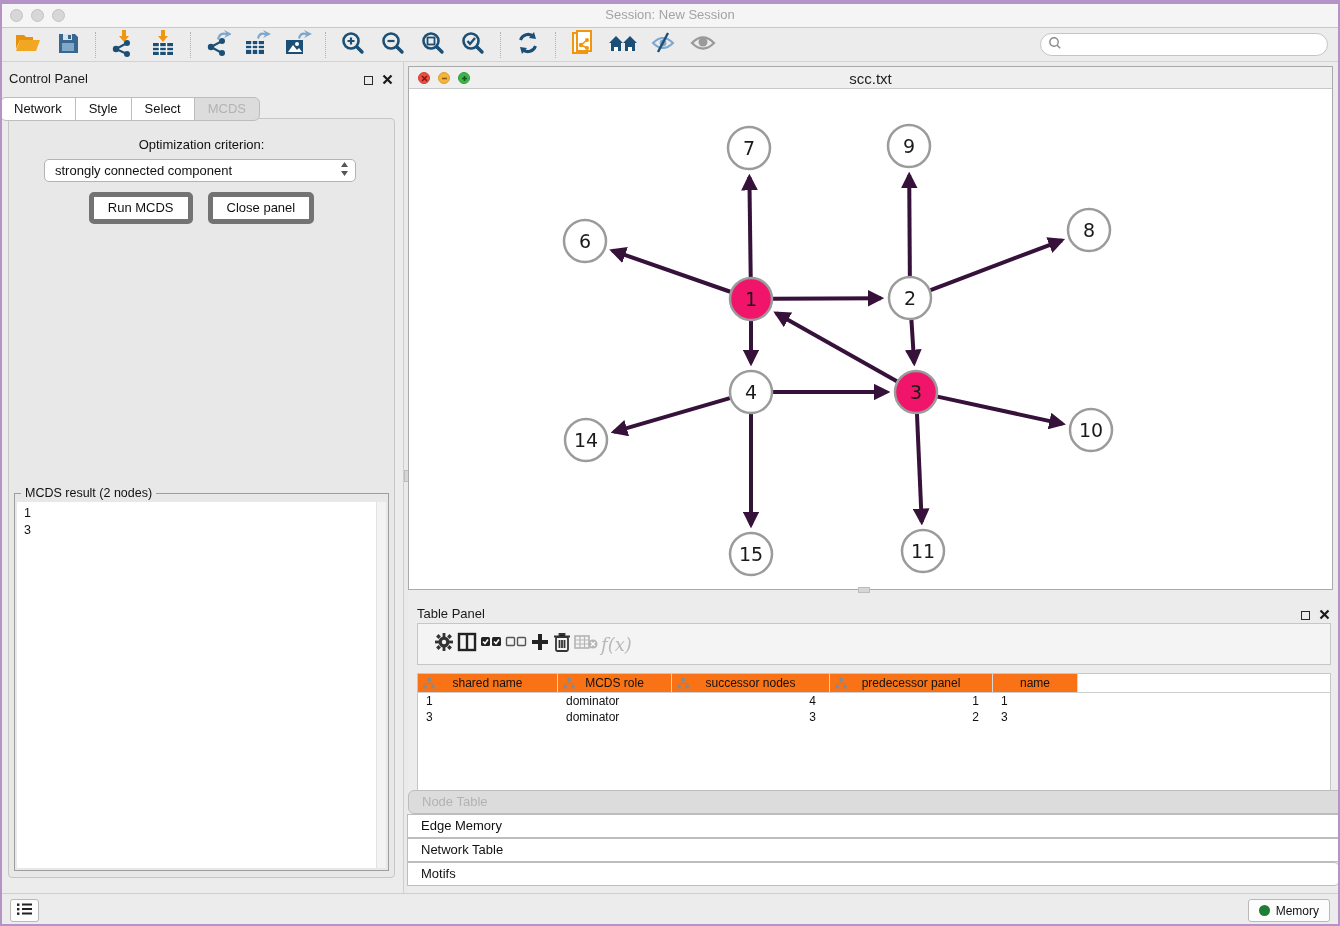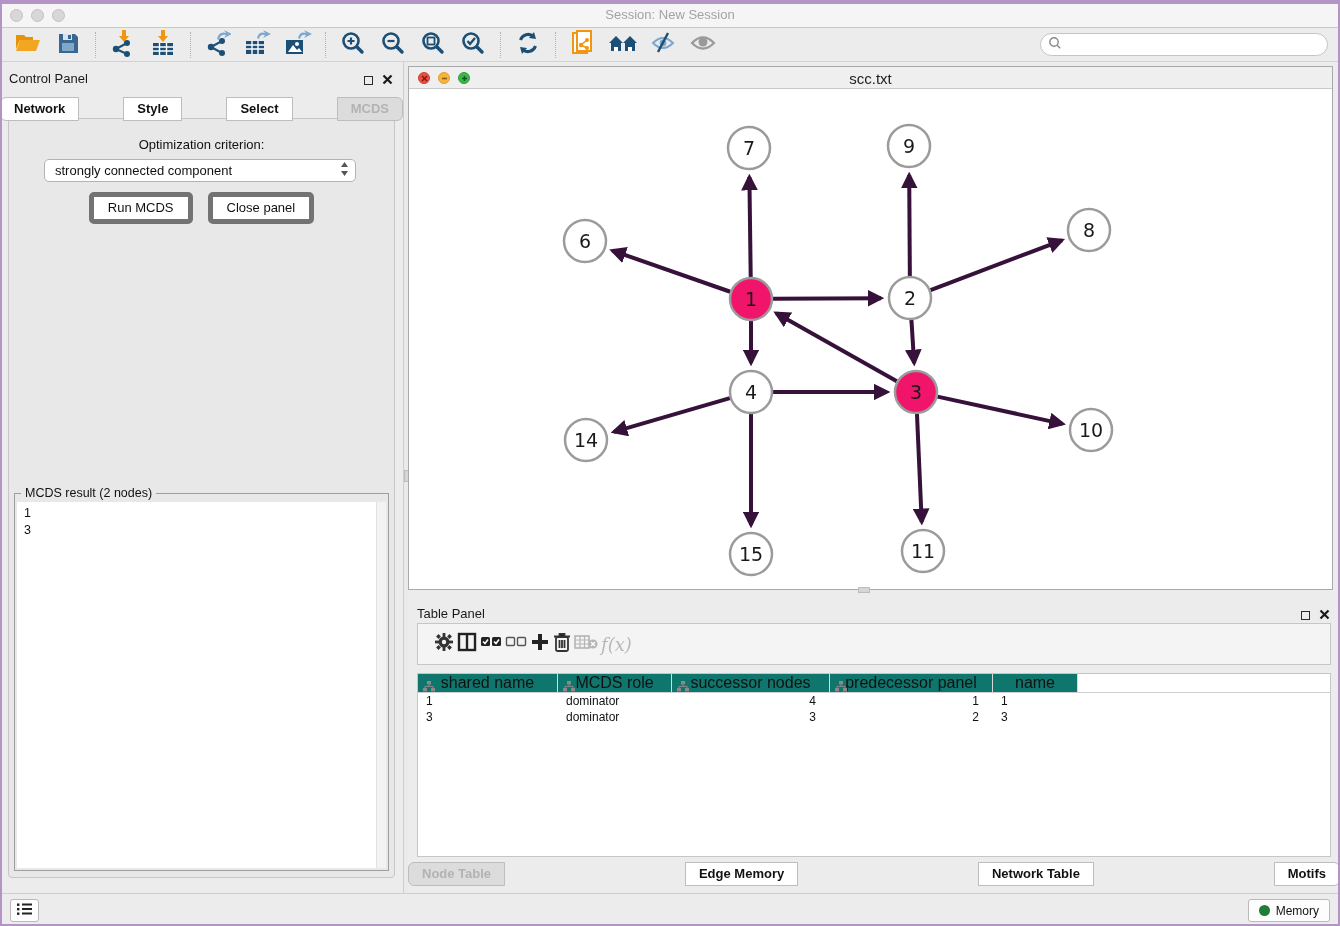--- a/index.html
+++ b/index.html
@@ -20,21 +20,21 @@
   .tb-sep { width:1px; height:26px; border-left:1px dotted #b2b2b2; margin:0 7px; flex:0 0 auto; }
   .searchbox { position:absolute; right:12px; top:5px; width:288px; height:23px; background:#fff; border:1px solid #c4c4c4; border-radius:12px; display:flex; align-items:center; padding-left:7px; }
   .searchbox input { border:none; outline:none; flex:1; font-size:12px; background:transparent; margin-left:5px; }
 
   
   .control-panel { position:absolute; left:0; top:62px; width:403px; bottom:33px; background:#ececec; }
   .panel-head { position:relative; height:30px; }
   .panel-title { position:absolute; left:9px; top:9px; font-size:13px; color:#1a1a1a; }
   .panel-icons { position:absolute; right:10px; top:9px; display:flex; gap:9px; align-items:center; }
   .float-box { width:9px; height:9px; border:1.5px solid #2b2b2b; display:inline-block; }
-  .tabs-row { position:absolute; left:0; right:0; display:flex; justify-content:space-between; z-index:3;font-weight:bold; }
+  .tabs-row { position:absolute; left:0; right:0; display:flex; justify-content:flex-start; z-index:3; }
   .cp-tabs { top:35px; }
   .tab { background:#fff; border:1px solid #bdbdbd; margin-left:-1px; padding:3px 13px 4px; font-size:13px; color:#111; white-space:nowrap; }
   .tab:first-child { border-radius:6px 0 0 6px; margin-left:0; }
   .tab:last-child { border-radius:0 6px 6px 0; }
   .tab.sel { background:#dcdcdc; color:#b3b3b3; }
   .cp-content { position:absolute; left:8px; right:8px; top:56px; bottom:15px; background:#e8e8e8; border:1px solid #c6c6c6; border-radius:4px; }
   .opt-label { position:absolute; top:18px; left:0; right:0; text-align:center; font-size:13px; color:#111; }
   .dropdown { position:absolute; left:35px; right:38px; top:40px; height:23px; background:#fff; border:1px solid #b3b3b3; border-radius:5px; display:flex; align-items:center; padding:0 6px 0 10px; font-size:13px; color:#111; }
   .dropdown .dd-val { flex:1; }
   .btn-row { position:absolute; top:73px; left:0; right:0; display:flex; justify-content:center; gap:15px; }
@@ -59,25 +59,25 @@
   .mac-green { background:#3cb649; border:1px solid #30a03c; }
   .net-title { position:absolute; left:0; right:0; top:3px; text-align:center; font-size:15px; color:#222; }
   .net-canvas { position:absolute; left:0; right:0; top:23px; bottom:0; background:#fff; }
 
   
   .table-panel { position:absolute; left:408px; top:597px; right:0; bottom:33px; background:#ececec; }
   .tp-toolbar { position:absolute; left:9px; right:9px; top:26px; height:42px; background:#f4f4f4; border:1px solid #c6c6c6; display:flex; align-items:center; gap:3px; padding-left:16px; }
   .fx { font-family:"DejaVu Serif","Liberation Serif",serif; font-style:italic; font-size:18px; color:#b8b8b8; }
   .tp-table { position:absolute; left:9px; right:9px; top:76px; bottom:36px; background:#fff; border:1px solid #c6c6c6; overflow:hidden; }
   .thead { display:flex; height:19px; border-bottom:1px solid #cfcfcf; }
-  .th { position:relative; background:#0f766e; border-right:1px solid #d8d8d8; font-size:16px; color:#111; display:flex; align-items:center; justify-content:center;text-align:center; }
+  .th { position:relative; background:#f97316; border-right:1px solid #d8d8d8; font-size:12px; color:#111; display:flex; align-items:center; justify-content:center;text-align:center; }
   .th .tree-ico { position:absolute; left:5px; top:4px; }
   .trow { display:flex; height:16px; font-size:12px; color:#111; }
   .tcell { overflow:hidden; white-space:nowrap; }
-  .tp-tabs { bottom:7px; }
+  .tp-tabs { bottom:7px;flex-direction:column; }
 
   
   .statusbar { position:absolute; left:0; right:0; bottom:0; height:33px; background:#ececec; border-top:1px solid #cfcfcf; }
   .sb-left-btn { position:absolute; left:10px; top:5px; width:29px; height:23px; background:#fdfdfd; border:1px solid #b9b9b9; border-radius:3px; display:flex; align-items:center; justify-content:center; }
   .memory-btn { position:absolute; right:10px; top:5px; height:23px; background:#fdfdfd; border:1px solid #b9b9b9; border-radius:3px; display:flex; align-items:center; gap:6px; padding:0 10px; font-size:12px; color:#111; }
   .mem-dot { width:11px; height:11px; border-radius:50%; background:#1e7e34; }
 </style>
 </head>
 <body>
 

